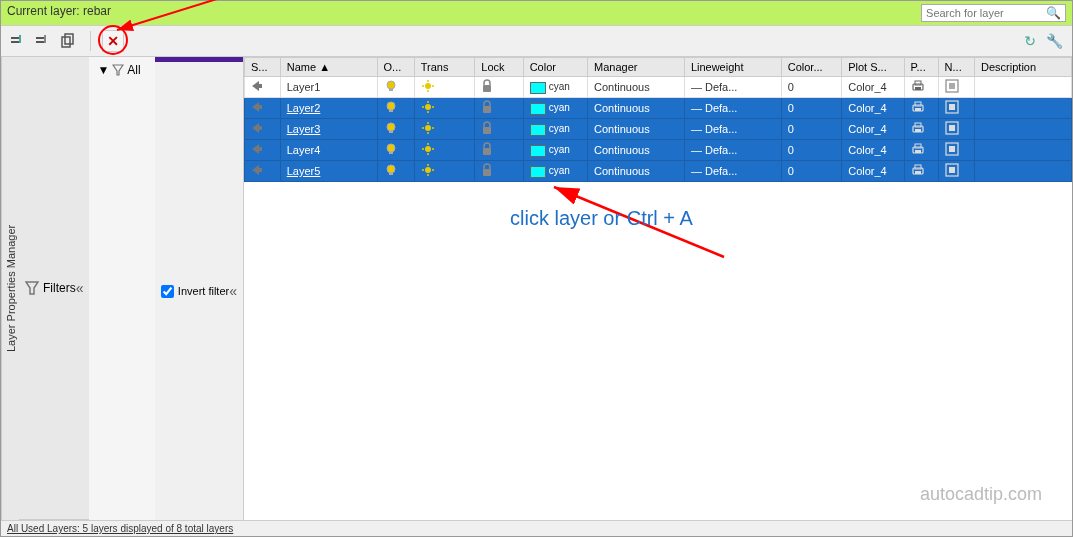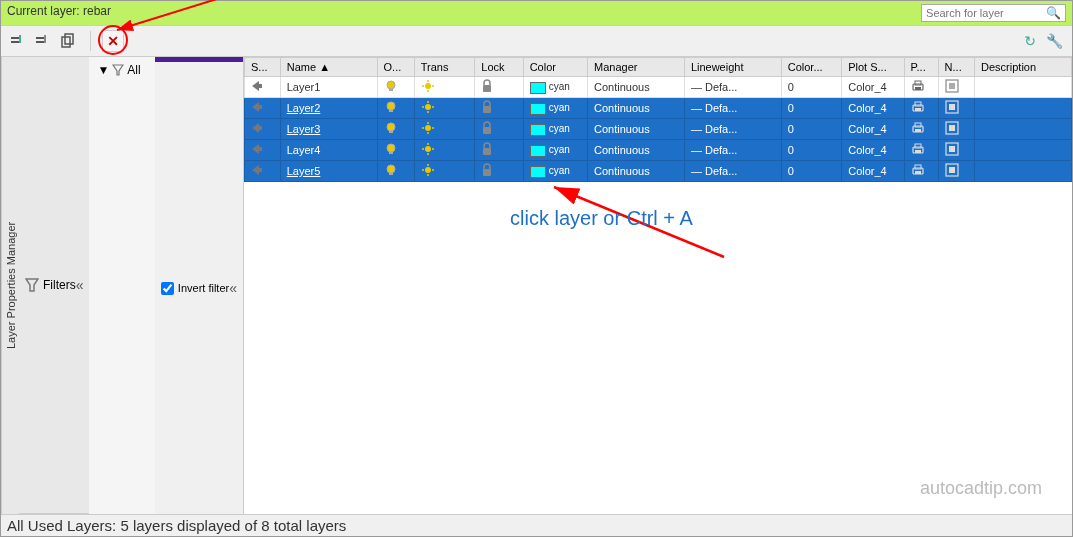--- a/index.html
+++ b/index.html
@@ -211,22 +211,23 @@
 
     .settings-icon {
       color: #888;
       font-size: 14px;
     }
 
     .status-bar {
       background: #f0f0f0;
       border-top: 1px solid #ccc;
       padding: 2px 6px;
-      font-size: 15px;
+      font-size: 10px;
       color: #333;
+      text-decoration: underline;
     }
 
     
     .overlay-svg {
       position: absolute;
       top: 0;
       left: 0;
       width: 100%;
       height: 100%;
       pointer-events: none;

